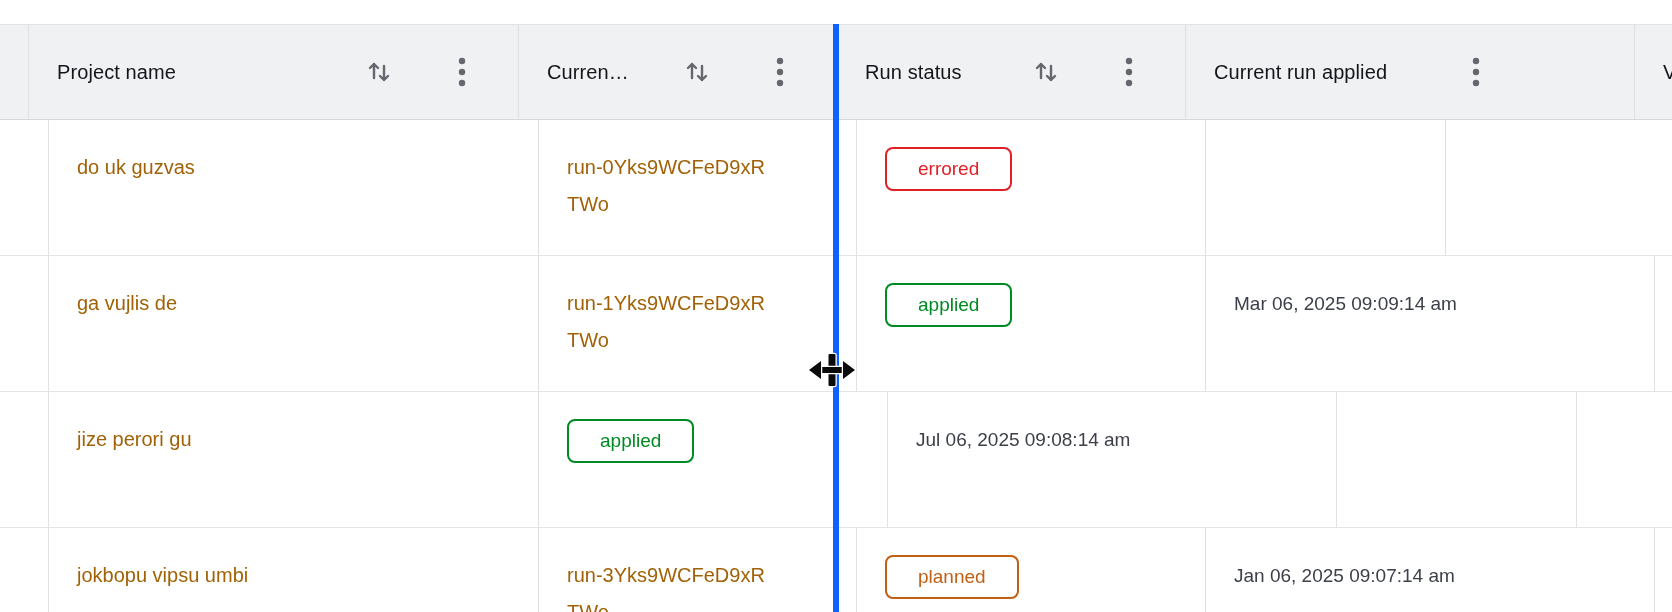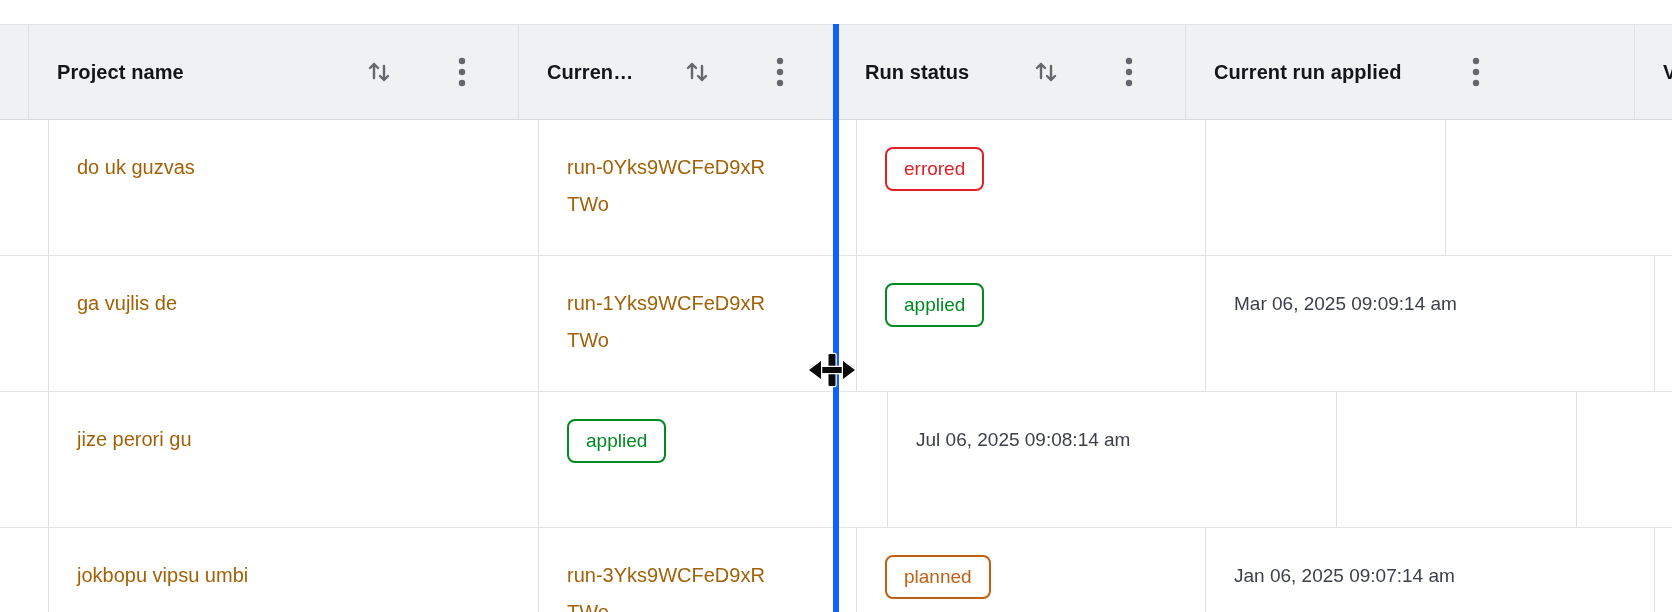--- a/index.html
+++ b/index.html
@@ -19,21 +19,21 @@
     display:flex; height:96px;
     background:#f0f1f3;
     border-top:1px solid #e2e3e7;
     border-bottom:1px solid #d7d8dd;
   }
   .th {
     position:relative; height:100%;
     border-right:1px solid #dfe0e4;
     display:flex; align-items:center;
     padding-left:28px;
-    font-size:20px; font-weight:700; color:#14151a;
+    font-size:20px; font-weight:400; color:#14151a;
     letter-spacing:0.1px;
     white-space:nowrap; overflow:hidden;
   }
   .th .icon-box { position:absolute; top:50%; transform:translateY(-50%); width:26px; height:32px;
     display:flex; align-items:center; justify-content:center; cursor:pointer; }
 
   
   .c-spacer  { width:28px;  }
   .c-project { width:490px; }
   .c-run     { width:318px; }
@@ -56,21 +56,21 @@
   }
   a.cell-link {
     color:#a16207; 
     text-decoration-thickness:1.5px; text-underline-offset:5px;
     font-size:20px; line-height:37px; cursor:pointer;
   }
   .run-link { display:inline-block; max-width:206px; word-break:break-all; }
 
   .badge {
     display:inline-block; margin-top:-2px;
-    height:44px; line-height:40px; padding:0 17px;
+    height:44px; line-height:40px; padding:0 31px;
     border:2px solid currentColor; border-radius:8px;
     font-size:19px; background:transparent; white-space:nowrap;
   }
 
   
   .resize-line {
     position:absolute; left:833px; top:24px; width:6px; height:588px;
     background:#1060ff; z-index:5;
   }
   .resize-cursor { position:absolute; left:806px; top:346px; z-index:6; }

